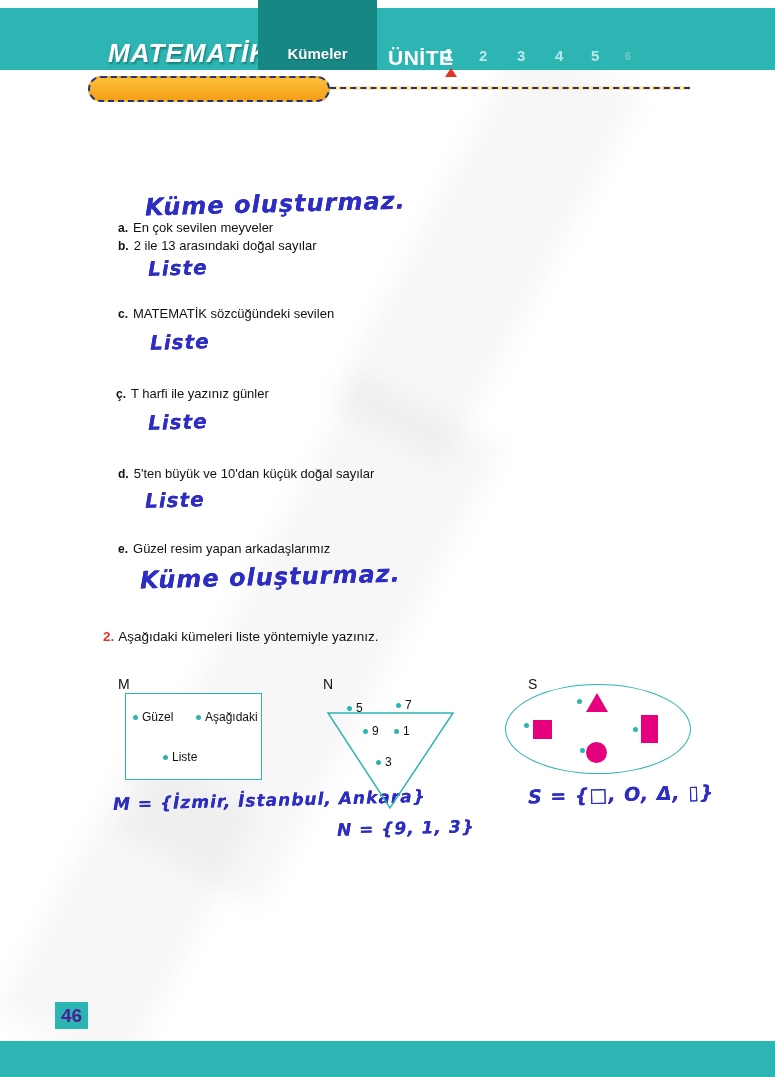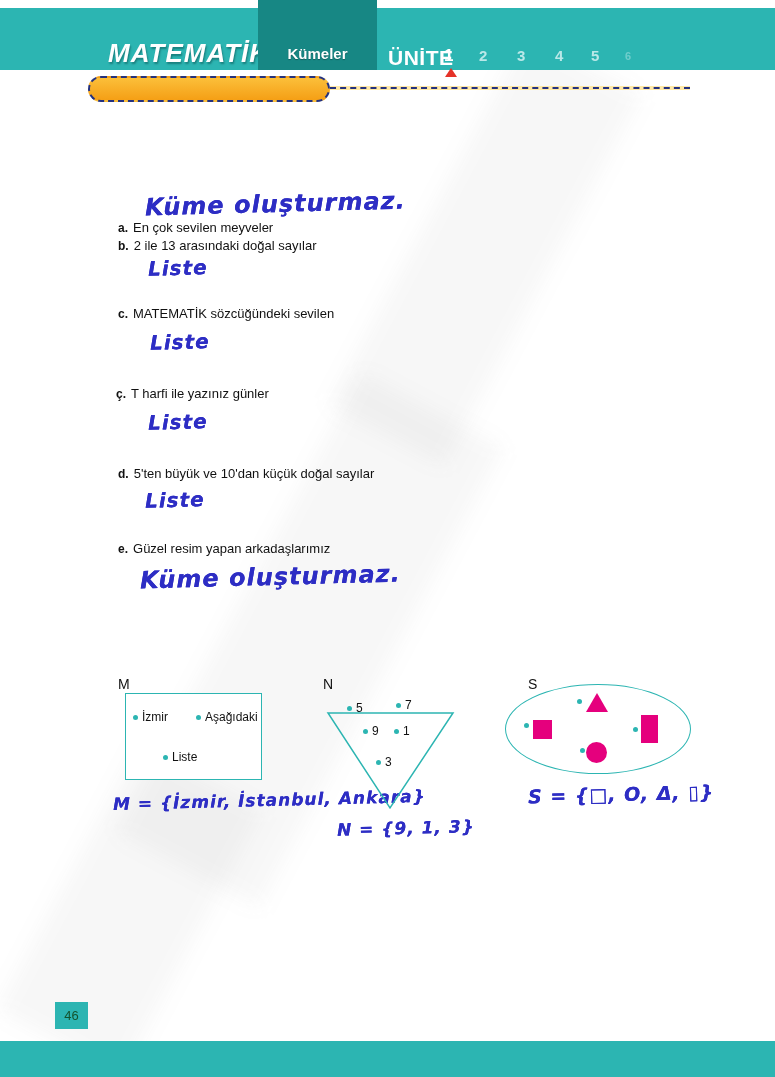--- a/index.html
+++ b/index.html
@@ -59,21 +59,21 @@
   .tri-svg { position:absolute; left:323px; top:708px; }
   .ellipse { position:absolute; left:505px; top:684px; width:186px; height:90px; border:1.5px solid #2cb5b2; border-radius:50%; }
   .shape { position:absolute; background:#e5007d; }
   .shape-triangle { width:0; height:0; background:none;
     border-left:11px solid transparent; border-right:11px solid transparent; border-bottom:19px solid #e5007d; }
   .shape-circle { border-radius:50%; }
   .tealdot { position:absolute; width:5px; height:5px; border-radius:50%; background:#2cb5b2; }
   
   .page-num-box { position:absolute; left:55px; top:1002px; width:33px; height:27px; background:#2cb5b2;
     display:flex; align-items:center; justify-content:center; }
-  .page-num-box span { color:#14532d; font-weight:normal; font-size:13px; }
+  .page-num-box span { color:#4c1d95; font-weight:bold; font-size:19px; }
   .footer-band { position:absolute; left:0; top:1041px; width:775px; height:36px; background:#2cb5b2; }
   
   .smudge { position:absolute; background:rgba(100,100,100,.05); filter:blur(10px); pointer-events:none; }
 </style>
 </head>
 <body>
 
 <div class="page">
 
   <div class="smudge" style="left:420px; top:40px; width:130px; height:420px; transform:rotate(28deg);"></div>
@@ -124,24 +124,27 @@
   <div class="item" style="left:118px; top:466px;">
     <span class="item-label">d.</span><span>5'ten büyük ve 10'dan küçük doğal sayılar</span>
   </div>
   <div class="hw hw-mid" style="left:145px; top:488px;">Liste</div>
 
   <div class="item" style="left:118px; top:505px;margin-top:36px;">
     <span class="item-label">e.</span><span>Güzel resim yapan arkadaşlarımız</span>
   </div>
   <div class="hw hw-big" style="left:140px; top:563px;">Küme oluşturmaz.</div>
 
+  <div class="q2-line">
+    <span class="q-num">2.</span><span>Aşağıdaki  kümeleri liste yöntemiyle yazınız.</span>
+  </div>
 
   <div class="set-label" style="left:118px; top:676px;">M</div>
   <div class="m-box"></div>
-  <div class="elem" style="left:133px; top:710px;"><span class="dot"></span><span>İzmir</span></div>
+  <div class="elem" style="left:133px; top:710px;"><span class="dot"></span><span>Güzel</span></div>
   <div class="elem" style="left:196px; top:710px;"><span class="dot"></span><span>Aşağıdaki</span></div>
   <div class="elem" style="left:163px; top:750px;"><span class="dot"></span><span>Liste</span></div>
   <div class="hw hw-ans" style="left:113px; top:790px;">M = {İzmir, İstanbul, Ankara}</div>
 
   <div class="set-label" style="left:323px; top:676px;">N</div>
   <svg class="tri-svg" width="136" height="104">
     <polygon points="5,5 130,5 67,100" fill="none" stroke="#2cb5b2" stroke-width="1.5"></polygon>
   </svg>
   <div class="elem" style="left:347px; top:701px;"><span class="dot"></span><span>5</span></div>
   <div class="elem" style="left:396px; top:698px;"><span class="dot"></span><span>7</span></div>

